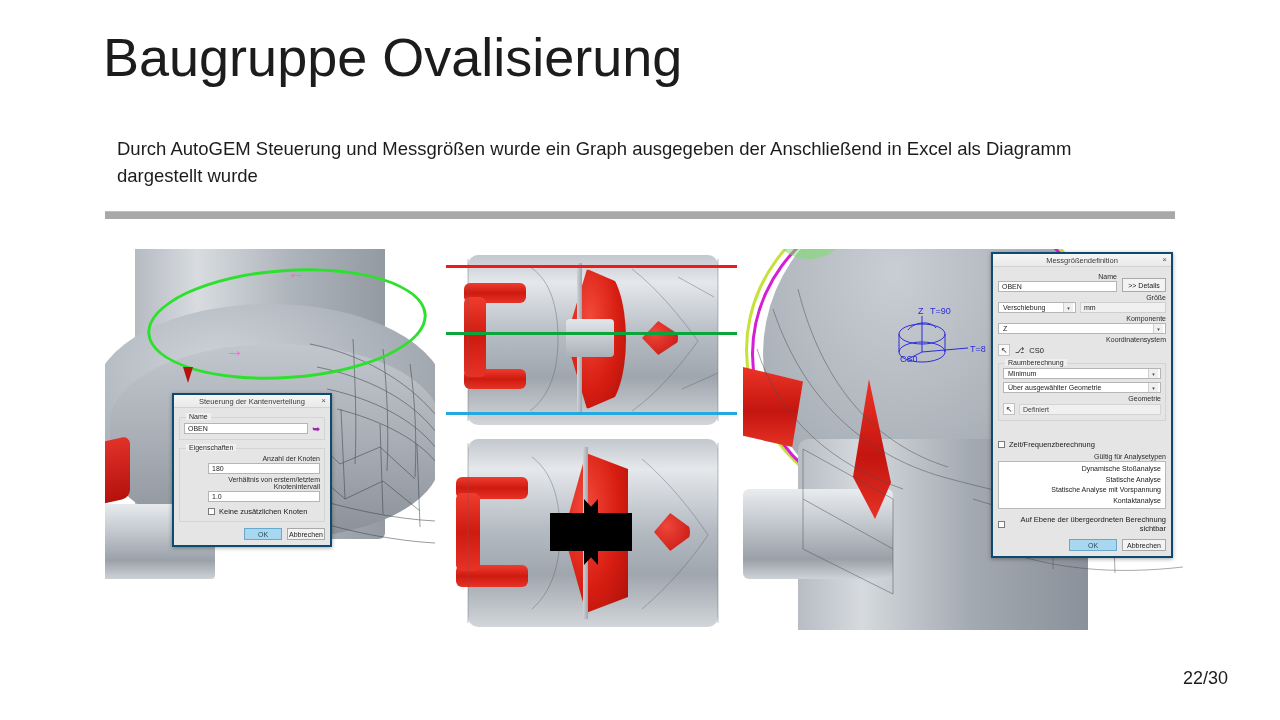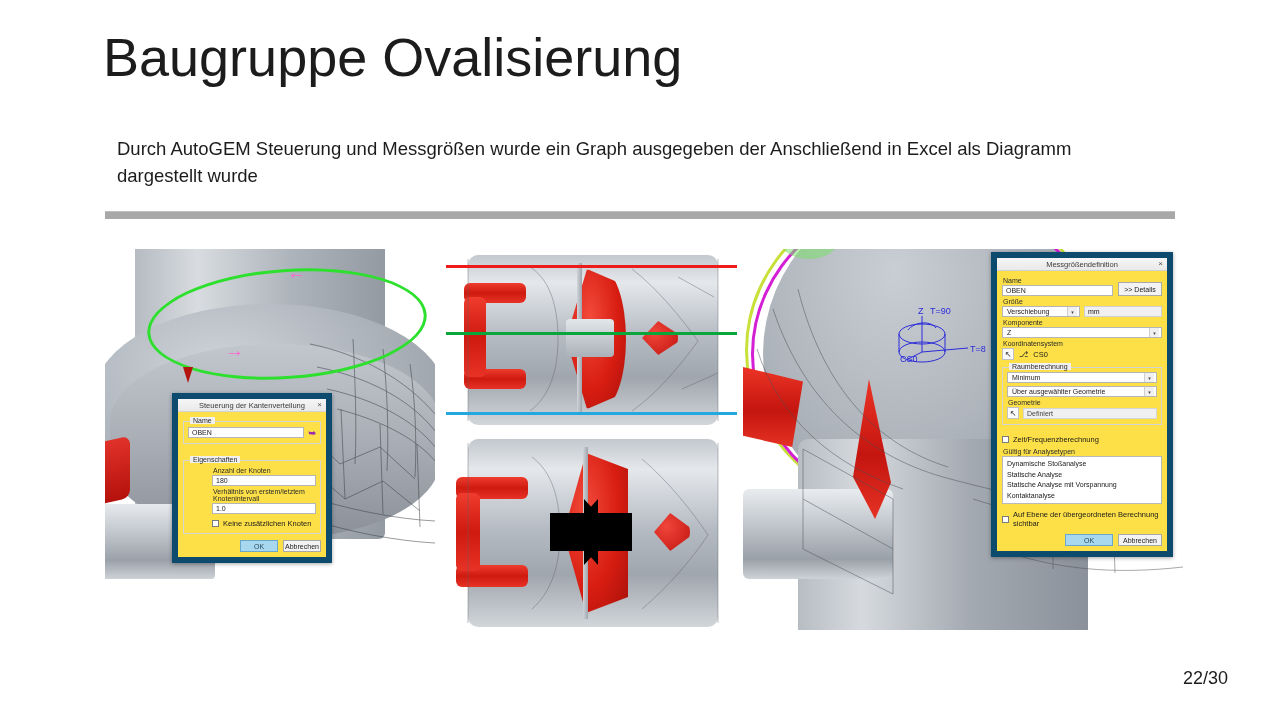--- a/index.html
+++ b/index.html
@@ -123,25 +123,25 @@
   .p4-red {
     position:absolute;
     background:linear-gradient(to bottom,#ec3426 0%,#c4150f 55%,#e63225 100%);
   }
   #csys { position:absolute; left:145px; top:55px; width:110px; height:70px; }
   .csys-lbl { position:absolute; color:#2b2bd8; font-size:9px; font-family:"Liberation Sans", sans-serif; }
 
   
   .dlg {
     position:absolute;
-    background:#fde047;
-    border:6px solid #0c4a6e;
+    background:#e5e5e5;
+    border:2px solid #0c4a6e;
     box-shadow:0 1px 4px rgba(0,0,0,.35);
     font-family:"Liberation Sans", sans-serif;
-    font-size:7.5px; color:#1a1a1a;
+    font-size:7.5px; color:#1a1a1a;text-align:right;
   }
   .dlg-title {
     height:13px; background:linear-gradient(to bottom,#f6f6f6,#e9e9e9);
     border-bottom:1px solid #d2d2d2;
     display:flex; align-items:center; justify-content:center;
     position:relative; font-size:7.5px; color:#3b3b3b;
   }
   .dlg-close {
     position:absolute; right:4px; top:1px; font-size:8px; color:#555; cursor:default;
   }
@@ -250,21 +250,21 @@
     <div class="dlg-body">
       <div class="groupbox" style="margin-top:5px;padding-top:5px;">
         <div class="group-title">Name</div>
         <div class="row">
           <div class="txtbox" style="flex:1">OBEN</div>
           <div class="icon-purple">➥</div>
         </div>
       </div>
 
 
-      <div class="groupbox" style="margin-top:16px;padding-left:28px;">
+      <div class="groupbox" style="margin-top:8px;padding-left:28px;">
         <div class="group-title">Eigenschaften</div>
         <div class="fld-label">Anzahl der Knoten</div>
         <div class="txtbox">180</div>
         <div class="fld-label">Verhältnis von erstem/letztem Knotenintervall</div>
         <div class="txtbox">1.0</div>
         <div class="row" style="margin-top:5px;">
           <span class="chk"></span>
           <span>Keine zusätzlichen Knoten</span>
         </div>
       </div>
@@ -422,21 +422,21 @@
           <span>Über ausgewählter Geometrie</span>
           <span class="arw">▾</span>
         </div>
         <div class="fld-label">Geometrie</div>
         <div class="row" style="gap:4px;">
           <div class="sel-cursor">↖</div>
           <div class="txtbox" style="flex:1;background:#f0f0f0;border-color:#d4d4d4;color:#444;">Definiert</div>
         </div>
       </div>
 
-      <div class="row" style="margin-top:10px;">
+      <div class="row" style="margin-top:19px;">
         <span class="chk"></span>
         <span>Zeit/Frequenzberechnung</span>
       </div>
 
       <div class="fld-label" style="margin-top:4px;">Gültig für Analysetypen</div>
       <div class="listbox-plain">
         <div>Dynamische Stoßanalyse</div>
         <div>Statische Analyse</div>
         <div>Statische Analyse mit Vorspannung</div>
         <div>Kontaktanalyse</div>

